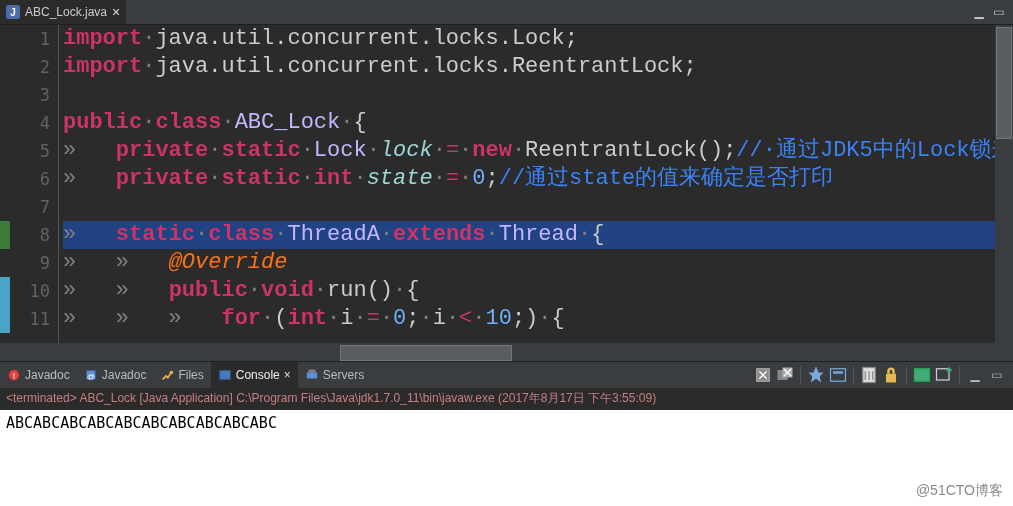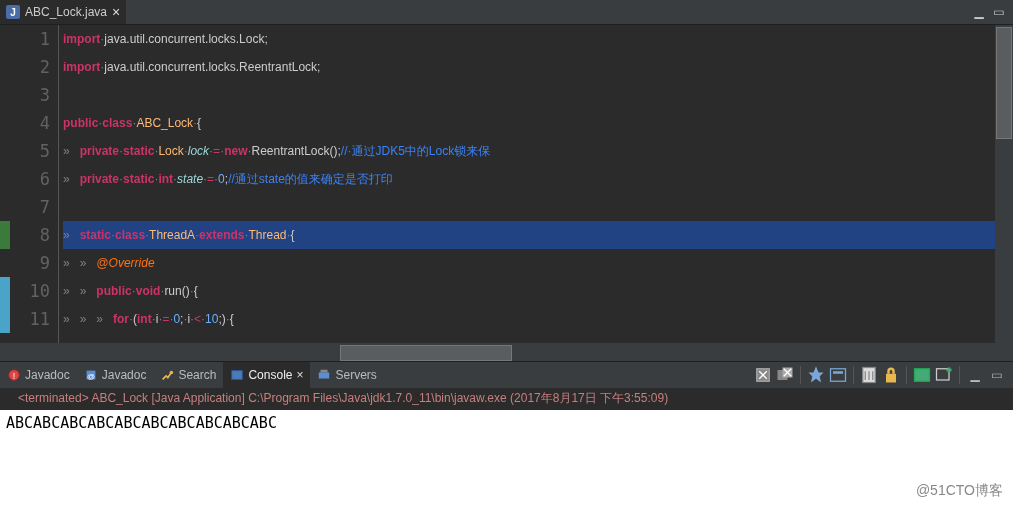--- a/index.html
+++ b/index.html
@@ -5,44 +5,44 @@
   html,body{margin:0;padding:0;width:1013px;height:506px;background:#2b2b2b;font-family:Consolas,"Courier New",monospace;font-size:14px;color:#bbb;overflow:hidden}
   .tabbar{display:flex;align-items:center;height:24px;background:#3a3d3f;border-bottom:1px solid #1e1f20}
   .tab{display:flex;align-items:center;height:24px;padding:0 6px;background:#2b2b2b;color:#ccc;font:12px "Segoe UI",sans-serif;gap:5px}
   .tab .jicon{width:14px;height:14px;background:#4a6da7;border-radius:2px;display:flex;align-items:center;justify-content:center;color:#fff;font:bold 10px sans-serif}
   .tab .close{color:#ddd;font:14px sans-serif;cursor:pointer}
   .winbtns{margin-left:auto;display:flex;gap:4px;padding-right:6px}
   .winbtns span{width:16px;height:14px;display:flex;align-items:center;justify-content:center;color:#ccc;font:12px sans-serif;cursor:pointer}
   .editor{display:flex;height:318px;background:#2b2b2b;position:relative}
   .gutter{width:50px;background:#2b2b2b;text-align:right;padding-right:8px;color:#606366;font-family:Consolas,monospace;font-size:17px;line-height:28px;user-select:none;border-right:1px solid #555}
   .marker{position:absolute;left:0;width:10px;background:#3c7a3c}
-  .code{flex:1;padding-left:4px;font-family:Liberation Sans, sans-serif;font-size:12px;line-height:28px;white-space:pre;overflow:hidden}
+  .code{flex:1;padding-left:4px;font-family:Liberation Mono, monospace;font-size:22px;line-height:28px;white-space:pre;overflow:hidden}
   .ln{height:28px}
   .ln.hl{background:#214283}
   .kw{color:#cc3366;font-weight:bold}
-  .typ{color:#fdba74}
+  .typ{color:#c4b5fd}
   .var{color:#9bd7d7;font-style:italic}
   .num{color:#6fb0ff}
   .pun{color:#ccc}
   .op{color:#cc3366}
   .cmt{color:#3b82f6}
   .ann{color:#f97316;font-style:italic}
   .dot{color:#808080}
   .vscroll{width:18px;background:#3a3d3f;display:flex;align-items:flex-start;justify-content:center}
   .vscroll .thumb{width:14px;height:110px;background:#5a5d5f;margin-top:2px;border:1px solid #777}
   .hscroll{height:18px;background:#3a3d3f;position:relative}
   .hscroll .thumb{position:absolute;left:340px;top:2px;width:170px;height:14px;background:#5a5d5f;border:1px solid #777}
   .panel-tabs{display:flex;align-items:center;height:26px;background:#3a3d3f;border-top:1px solid #1e1f20;font:12px "Segoe UI",sans-serif;overflow:hidden}
   .ptab{display:flex;align-items:center;height:26px;padding:0 7px;gap:4px;color:#bbb;white-space:nowrap;cursor:pointer}
   .ptab.active{background:#2b2b2b;color:#eee}
   .ptab svg{width:14px;height:14px}
   .toolbar{margin-left:auto;display:flex;align-items:center;gap:2px;padding-right:6px}
   .tbtn{width:20px;height:20px;display:flex;align-items:center;justify-content:center;cursor:pointer}
   .tsep{width:1px;height:18px;background:#555;margin:0 3px}
-  .status{height:18px;padding:2px 18px;color:#c77f7f;font:12px "Segoe UI",sans-serif;background:#2b2b2b}
+  .status{height:18px;padding:2px 6px;color:#c77f7f;font:12px "Segoe UI",sans-serif;background:#2b2b2b}
   .console-out{background:#fff;color:#000;font:15px Consolas,monospace;padding:4px 6px;height:96px}
   .watermark{position:absolute;right:10px;bottom:6px;color:#888;font:14px "Segoe UI",sans-serif}
 </style>
 </head>
 <body>
 
 <div class="tabbar">
   <div class="tab">
     <span class="jicon">J</span>
     <span>ABC_Lock.java</span>
@@ -93,21 +93,21 @@
           <rect x="3" y="3" width="10" height="10" fill="#5a8fd6"></rect>
           <text x="8" y="12" font-size="9" text-anchor="middle" fill="#fff">@</text>
         </svg>
         <span>Javadoc</span>
       </div>
       <div class="ptab">
         <svg viewBox="0 0 16 16">
           <path d="M3 13l4-4 2 2 4-6" stroke="#e6b84f" fill="none" stroke-width="2"></path>
           <circle cx="13" cy="5" r="2" fill="#e6b84f"></circle>
         </svg>
-        <span>Search</span>
+        <span>Files</span>
       </div>
       <div class="ptab active">
         <svg viewBox="0 0 16 16">
           <rect x="2" y="3" width="12" height="10" fill="#4a7ab8" stroke="#2a5a98"></rect>
         </svg>
         <span>Console</span> 
         <span style="color:#ddd">×</span>
       </div>
       <div class="ptab">
         <svg viewBox="0 0 16 16">

